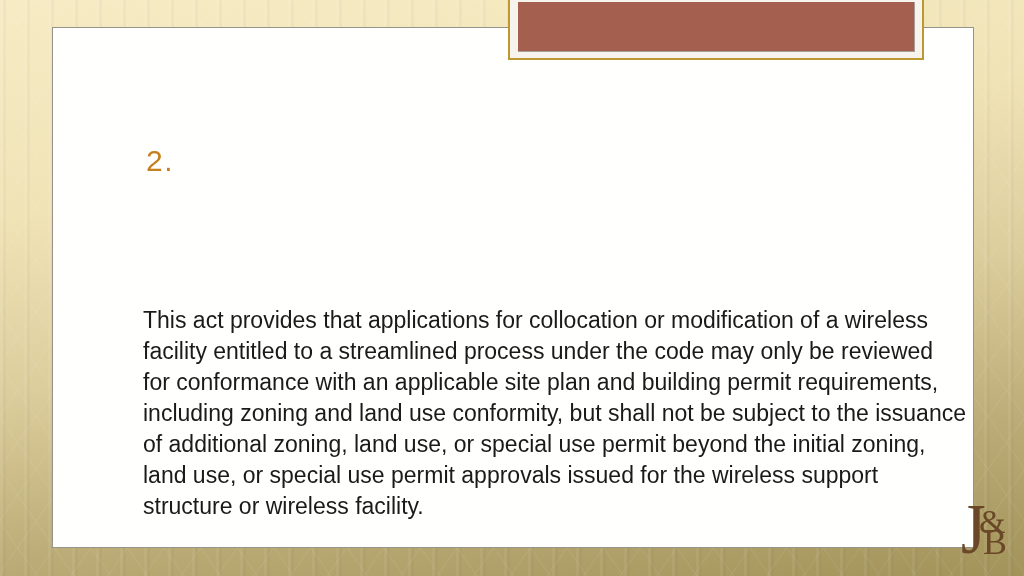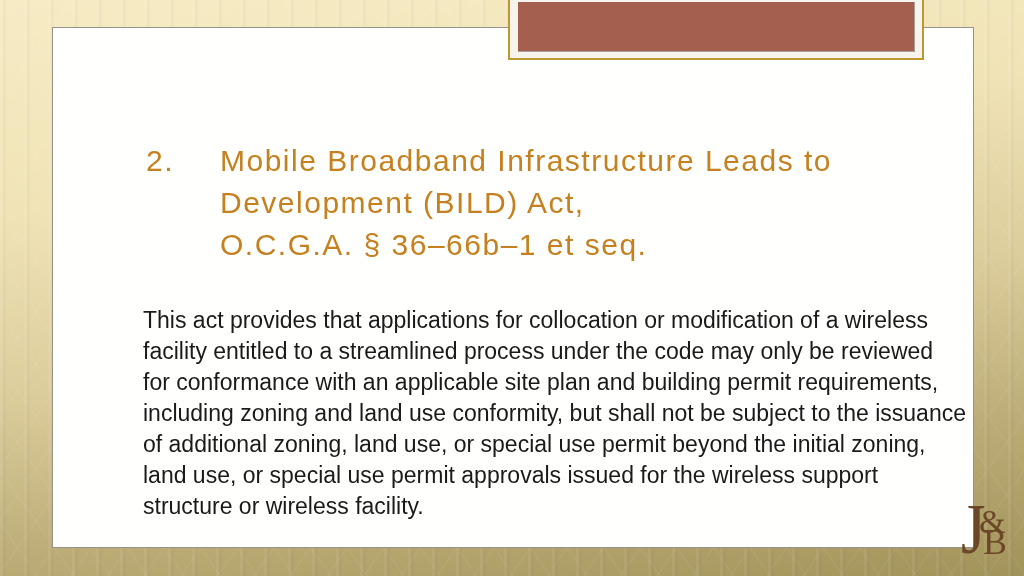--- a/index.html
+++ b/index.html
@@ -57,23 +57,20 @@
   .logo-b{left:22px;top:18px;font-size:36px;}
 </style>
 </head>
 <body>
 
 <div class="bg"></div>
 
 <div class="slide">
   <div class="heading">
     <span class="heading-number">2.</span>
-    <span class="heading-text">Mobile Broadband Infrastructure Leads to
-Development (BILD) Act,
-O.C.G.A. § 36–66b–1 et seq.</span>
   </div>
 
   <div class="body-text">This act provides that applications for collocation or modification of a wireless
 facility entitled to a streamlined process under the code may only be reviewed
 for conformance with an applicable site plan and building permit requirements,
 including zoning and land use conformity, but shall not be subject to the issuance
 of additional zoning, land use, or special use permit beyond the initial zoning,
 land use, or special use permit approvals issued for the wireless support
 structure or wireless facility.</div>
 

